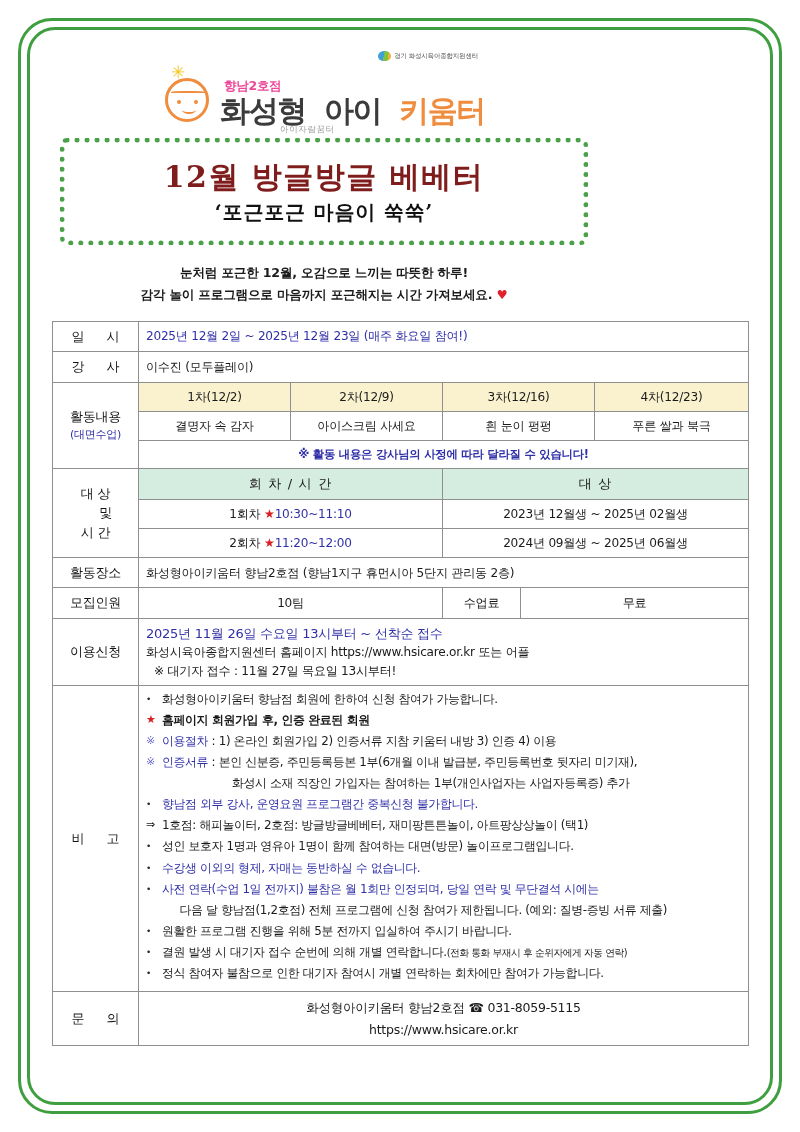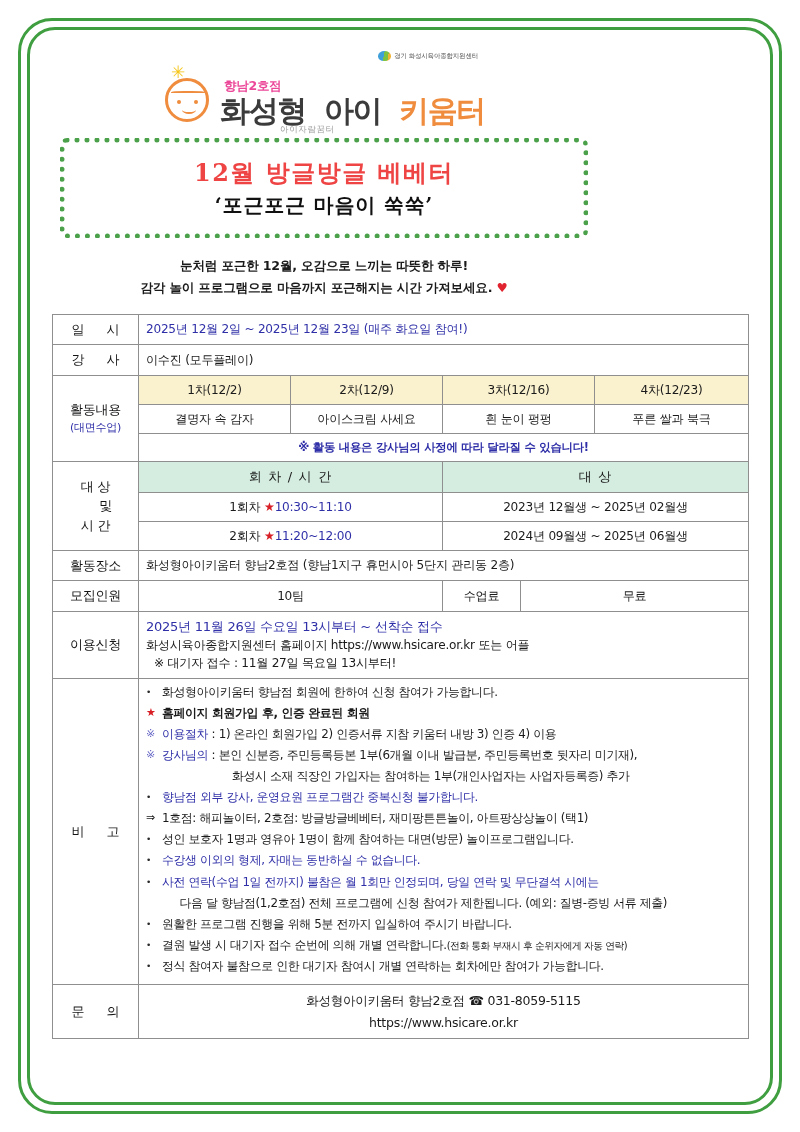--- a/index.html
+++ b/index.html
@@ -111,21 +111,21 @@
 
   
   .title-box {
     margin: 12px 8px 0 8px;
     padding: 16px 10px 14px 10px;
     text-align: center;
     border: 5px dotted #4aa14a;
     border-radius: 7px;
   }
   .title-main {
-    font-size: 24px; font-weight: bold; color: #ef4444;
+    font-size: 30px; font-weight: bold; color: #7f1d1d;
     letter-spacing: 1.5px; line-height: 1.18;
     font-family: "DejaVu Serif", "Liberation Serif", serif;
   }
   .title-sub {
     margin-top: 5px;
     font-size: 20px; font-weight: bold; color: #111;
     letter-spacing: 0.8px;
     font-family: "DejaVu Serif", "Liberation Serif", serif;
   }
 
@@ -346,21 +346,21 @@
             <span class="bold">홈페이지 회원가입 후, 인증 완료된 회원</span>
           </li>
 
           <li>
             <span class="mk mk-ref">※</span>
             <span class="blue">이용절차</span><span> : 1) 온라인 회원가입 2) 인증서류 지참 키움터 내방 3) 인증 4) 이용</span>
           </li>
 
           <li>
             <span class="mk mk-ref">※</span>
-            <span class="blue">강사님의</span><span> : 본인 신분증, 주민등록등본 1부(6개월 이내 발급분, 주민등록번호 뒷자리 미기재),</span>
+            <span class="blue">인증서류</span><span> : 본인 신분증, 주민등록등본 1부(6개월 이내 발급분, 주민등록번호 뒷자리 미기재),</span>
           </li>
 
           <li class="indent2">
             <span>화성시 소재 직장인 가입자는 참여하는 1부(개인사업자는 사업자등록증) 추가</span>
           </li>
 
           <li>
             <span class="mk mk-dot">•</span>
             <span class="blue">향남점 외부 강사, 운영요원 프로그램간 중복신청 불가합니다.</span>
           </li>

